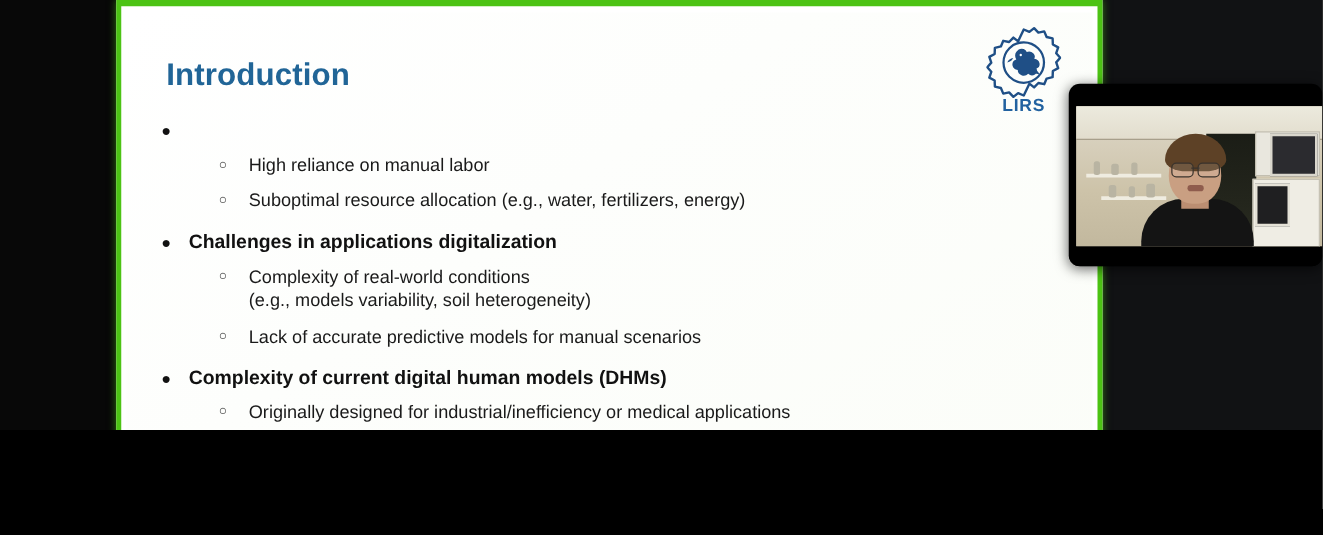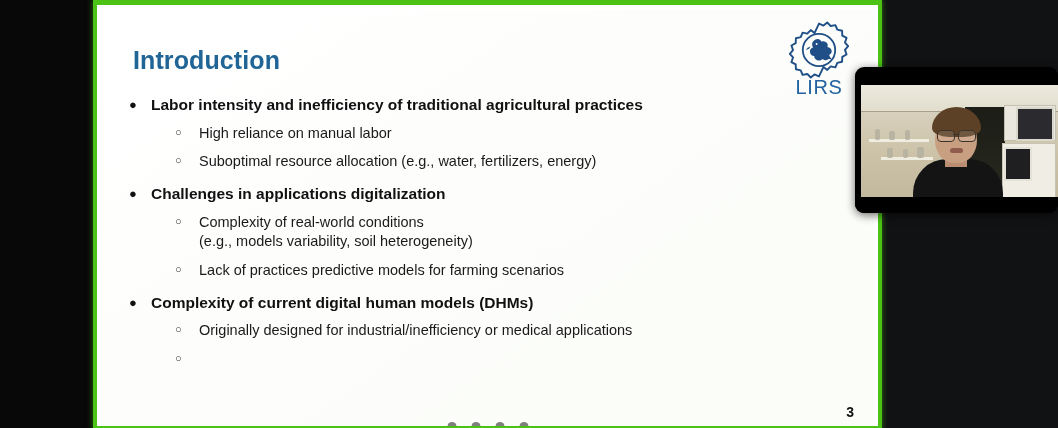--- a/index.html
+++ b/index.html
@@ -10,21 +10,21 @@
   body {
     width: 1058px;
     height: 428px;
     overflow: hidden;
     font-family: "Liberation Sans", sans-serif;
   }
 
   #screen {
     position: relative;
     width: 1058px;
-    height: 428px;
+    height: 344px;
     background: #0c0c0c;
     overflow: hidden;
   }
 
   
   .letterbox-left {
     position: absolute;
     left: 0; top: 0;
     width: 93px; height: 428px;
     background: #080808;
@@ -124,22 +124,22 @@
     width: 86px;
     text-align: center;
   }
   .logo-mark {
     width: 60px;
     height: 60px;
     margin: 0 auto;
     display: block;
   }
   .logo-text {
-    font-size: 20px;
-    font-weight: normal;
+    font-size: 14px;
+    font-weight: bold;
     color: #2262a0;
     letter-spacing: 0.6px;
     margin-top: -4px;
   }
 
   
   .page-number {
     position: absolute;
     right: 20px;
     bottom: 6px;
@@ -318,21 +318,20 @@
           <path d="M62 58 q7 2 9 8 q-6 -1 -9 -4 Z" fill="#1f4f86"></path>
           <circle cx="46" cy="40" r="1.6" fill="#ffffff"></circle>
         </svg>
         <div class="logo-text">LIRS</div>
       </div>
 
       <div class="bullets">
 
         <div class="lvl1">
           <span class="marker">●</span>
-          <span class="text">Labor intensity and inefficiency of traditional agricultural practices</span>
         </div>
         <div class="lvl2">
           <span class="marker">○</span>
           <span class="text">High reliance on manual labor</span>
         </div>
         <div class="lvl2">
           <span class="marker">○</span>
           <span class="text">Suboptimal resource allocation (e.g., water, fertilizers, energy)</span>
         </div>
 
@@ -340,21 +339,21 @@
           <span class="marker">●</span>
           <span class="text">Challenges in applications digitalization</span>
         </div>
         <div class="lvl2">
           <span class="marker">○</span>
           <span class="text">Complexity of real-world conditions
 (e.g., models variability, soil heterogeneity)</span>
         </div>
         <div class="lvl2">
           <span class="marker">○</span>
-          <span class="text">Lack of practices predictive models for farming scenarios</span>
+          <span class="text">Lack of accurate predictive models for manual scenarios</span>
         </div>
 
         <div class="lvl1">
           <span class="marker">●</span>
           <span class="text">Complexity of current digital human models (DHMs)</span>
         </div>
         <div class="lvl2">
           <span class="marker">○</span>
           <span class="text">Originally designed for industrial/inefficiency or medical applications</span>
         </div>

